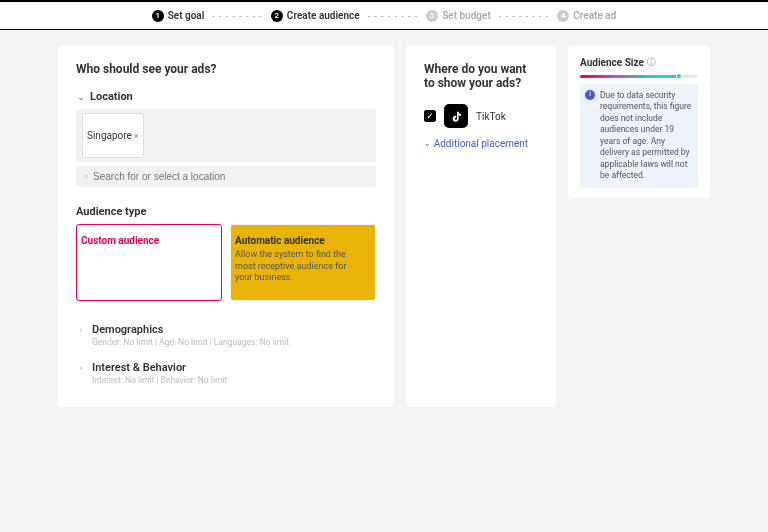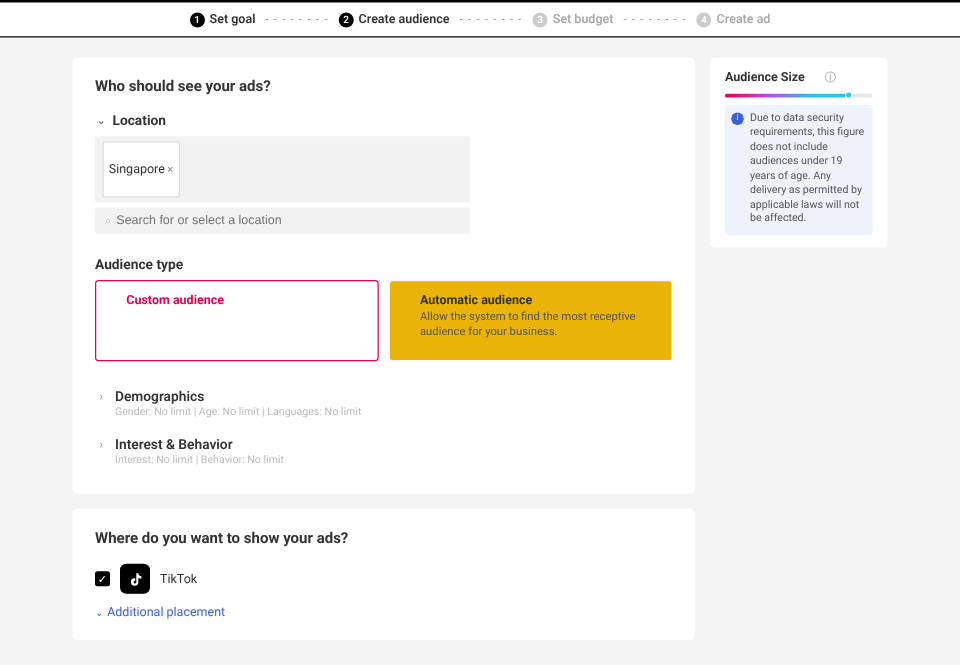--- a/index.html
+++ b/index.html
@@ -39,21 +39,21 @@
   }
   .step.inactive { color: #aaa; }
   .step.inactive .step-num { background: #ccc; color: #fff; }
   .step-dots { color: #999; letter-spacing: 1px; font-size: 9px; }
 
   .page {
     display: flex;
     gap: 12px;
     padding: 16px 58px 0 58px;
   }
-  .main-col { flex: 1; display: flex; flex-direction: column; gap: 12px; }
+  .main-col { flex: 1; display: flex; flex-direction: row; gap: 12px; }
   .side-col { width: 142px; }
 
   .card {
     background: #fff;
     border-radius: 4px;
     padding: 16px 18px;
   }
 
   h2.section-title { font-size: 12px; font-weight: 700; margin-bottom: 14px; }
   h3.sub-title { font-size: 11px; font-weight: 700; margin-bottom: 6px; }
@@ -97,21 +97,21 @@
     font-size: 10px; color: #555;
   }
 
   .aud-type-grid {
     display: flex;
     gap: 8px;
     margin-top: 6px;
   }
   .aud-card {
     flex: 1;
-    padding: 10px 12px 16px 24px;
+    padding: 10px 12px 16px 4px;
     border: 1px solid #eee;
     border-radius: 3px;
     min-height: 58px;
   }
   .aud-card.selected {
     border: 1.5px solid #e6004f;
   }
   .aud-card.alt {
     background: #eab308;
     border-color: #f5f5f5;
@@ -145,21 +145,21 @@
 
   .addl-link { color: #3b5fd9; font-size: 10px; display: inline-flex; align-items: center; gap: 3px; cursor: pointer; margin-top: 2px; }
 
   
   .side-card {
     background: #fff;
     border-radius: 4px;
     padding: 10px 12px;
     font-size: 9px;
   }
-  .side-title { font-size: 10px; font-weight: 700; display: flex; align-items: center; gap: 16px; }
+  .side-title { font-size: 10px; font-weight: 700; display: flex; align-items: center; gap: 3px; }
   .info-dot { color: #bbb; font-size: 9px; }
   .size-bar {
     height: 3px;
     background: linear-gradient(90deg, #e6004f 0%, #b84fe0 30%, #2bc6e0 60%, #2bc6e0 82%, #e6e6e6 82%);
     border-radius: 2px;
     margin: 6px 0 6px 0;
     position: relative;
   }
   .size-thumb {
     position: absolute; top: -2px; left: 81%; width: 6px; height: 6px;

